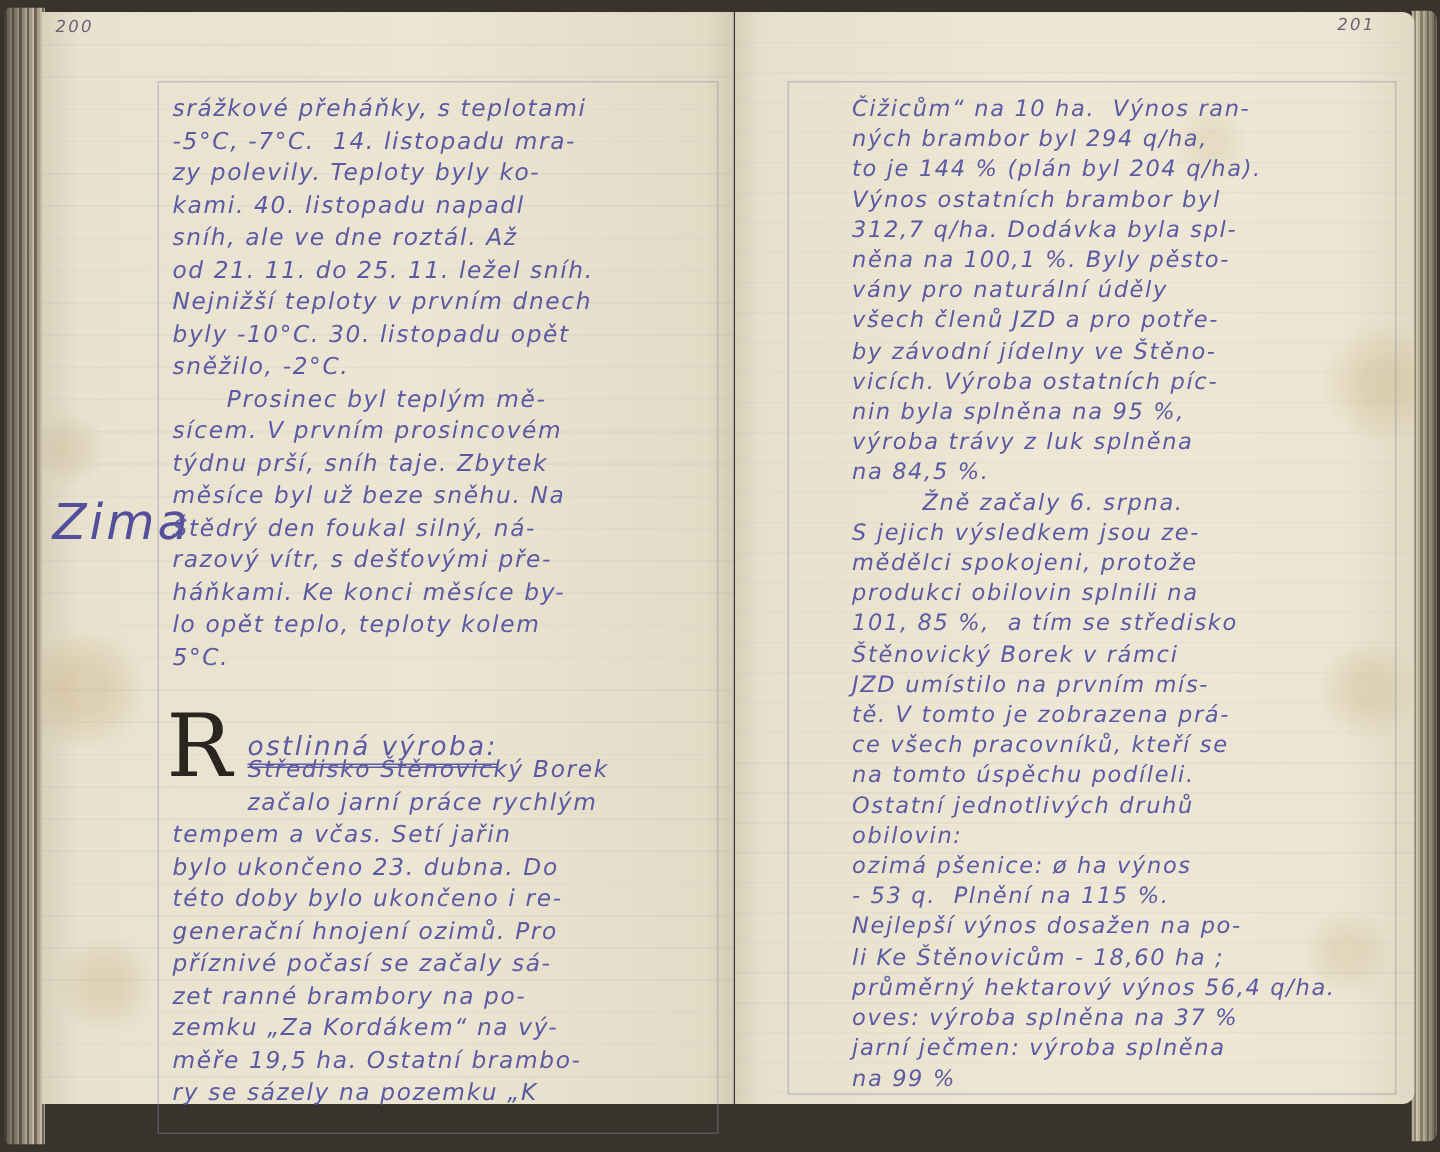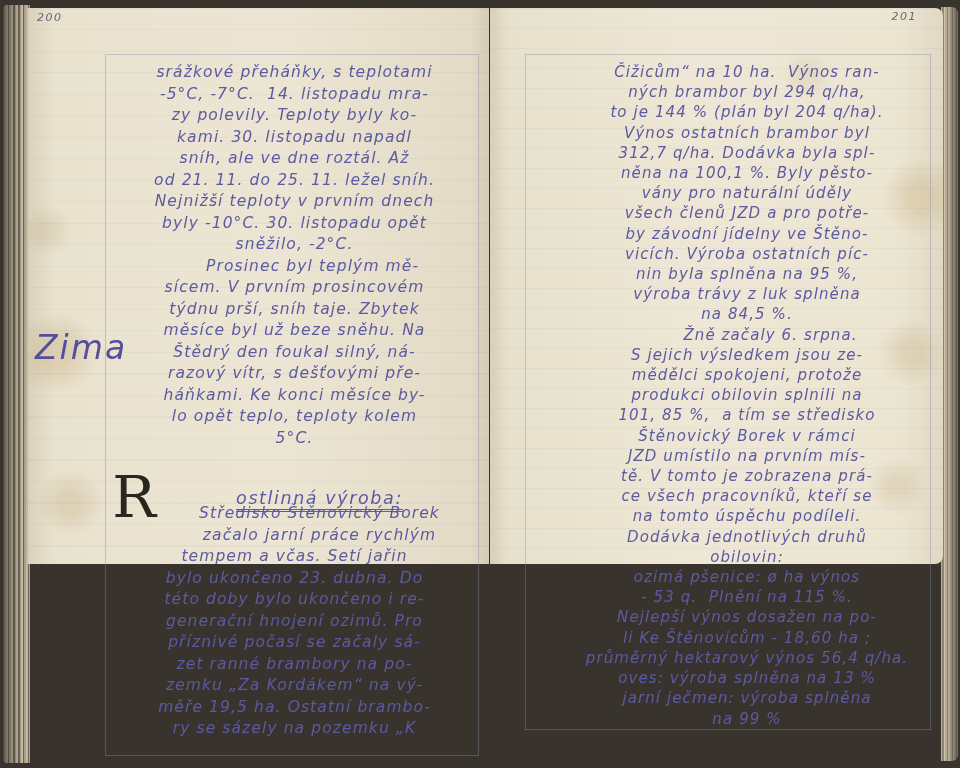--- a/index.html
+++ b/index.html
@@ -20,21 +20,21 @@
   }
   .edge-right{
     position:absolute;right:2px;top:7px;bottom:7px;width:17px;
     background:
       linear-gradient(270deg,rgba(40,36,30,.55) 0,rgba(40,36,30,0) 70%),
       repeating-linear-gradient(90deg,#b7ad96 0 1.5px,#8d8471 1.5px 3px,#cdc3ab 3px 4.5px);
     border-radius:0 6px 6px 0;
   }
 
   .page{
-    position:absolute;top:8px;height:556px;
+    position:absolute;top:8px;height:728px;
     background-color:#e9e2cf;
   }
   .page-left{
     left:28px;width:461px;
     background-image:
       radial-gradient(circle at 6% 62%, rgba(188,156,98,.28) 0 14px, rgba(188,156,98,0) 42px),
       radial-gradient(circle at 9% 89%, rgba(180,148,92,.22) 0 10px, rgba(180,148,92,0) 34px),
       radial-gradient(circle at 4% 40%, rgba(176,150,100,.18) 0 8px, rgba(176,150,100,0) 26px),
       repeating-linear-gradient(180deg, rgba(120,132,160,.07) 0 1px, rgba(0,0,0,0) 1px 21.5px),
       linear-gradient(90deg,#d9d1bb 0,#e9e2cf 26px,#ece5d3 55%,#e3dbc6 96%,#d4cbb4 100%);
@@ -54,21 +54,20 @@
     position:absolute;font-style:italic;font-size:11px;letter-spacing:1.5px;
     color:#6b6478;
   }
   .pn-left{left:9px;top:3px;}
   .pn-right{right:26px;top:2px;}
 
   .text-block{
     position:absolute;box-sizing:border-box;
     border:1px solid rgba(130,140,165,.40);
     padding:7px 4px 0 9px;
-    text-align:center;
   }
   .tb-left{left:77px;top:46px;width:374px;height:702px;}
   .tb-right{left:35px;top:46px;width:406px;height:676px;padding-left:42px;}
 
   .hw-line{
     white-space:pre;font-style:italic;color:#5b5aa2;
     font-size:15.5px;letter-spacing:1.1px;
   }
   .tb-left .hw-line{line-height:21.5px;}
   .tb-right .hw-line{line-height:20.2px;font-size:15px;}
@@ -101,21 +100,21 @@
   <div class="page page-left">
     <div class="page-number pn-left">200</div>
 
     <div class="margin-note">Zima</div>
 
     <div class="text-block tb-left">
       <div>
           <div class="hw-line">srážkové přeháňky, s teplotami</div>
           <div class="hw-line">-5°C, -7°C.  14. listopadu mra-</div>
           <div class="hw-line">zy polevily. Teploty byly ko-</div>
-          <div class="hw-line">kami. 30. listopadu napadl</div>
+          <div class="hw-line">kami. 40. listopadu napadl</div>
           <div class="hw-line">sníh, ale ve dne roztál. Až</div>
           <div class="hw-line">od 21. 11. do 25. 11. ležel sníh.</div>
           <div class="hw-line">Nejnižší teploty v prvním dnech</div>
           <div class="hw-line">byly -10°C. 30. listopadu opět</div>
           <div class="hw-line">sněžilo, -2°C.</div>
           <div class="hw-line">      Prosinec byl teplým mě-</div>
           <div class="hw-line">sícem. V prvním prosincovém</div>
           <div class="hw-line">týdnu prší, sníh taje. Zbytek</div>
           <div class="hw-line">měsíce byl už beze sněhu. Na</div>
           <div class="hw-line">Štědrý den foukal silný, ná-</div>
@@ -167,27 +166,27 @@
           <div class="hw-line">        Žně začaly 6. srpna.</div>
           <div class="hw-line">S jejich výsledkem jsou ze-</div>
           <div class="hw-line">mědělci spokojeni, protože</div>
           <div class="hw-line">produkci obilovin splnili na</div>
           <div class="hw-line">101, 85 %,  a tím se středisko</div>
           <div class="hw-line">Štěnovický Borek v rámci</div>
           <div class="hw-line">JZD umístilo na prvním mís-</div>
           <div class="hw-line">tě. V tomto je zobrazena prá-</div>
           <div class="hw-line">ce všech pracovníků, kteří se</div>
           <div class="hw-line">na tomto úspěchu podíleli.</div>
-          <div class="hw-line">Dodávka jednotlivých druhů</div>
+          <div class="hw-line">Ostatní jednotlivých druhů</div>
           <div class="hw-line">obilovin:</div>
           <div class="hw-line">ozimá pšenice: ø ha výnos</div>
           <div class="hw-line">- 53 q.  Plnění na 115 %.</div>
           <div class="hw-line">Nejlepší výnos dosažen na po-</div>
           <div class="hw-line">li Ke Štěnovicům - 18,60 ha ;</div>
           <div class="hw-line">průměrný hektarový výnos 56,4 q/ha.</div>
-          <div class="hw-line">oves: výroba splněna na 13 %</div>
+          <div class="hw-line">oves: výroba splněna na 37 %</div>
           <div class="hw-line">jarní ječmen: výroba splněna</div>
           <div class="hw-line">na 99 %</div>
         </div>
     </div>
   </div>
 
 </div>
 
 </body></html>

